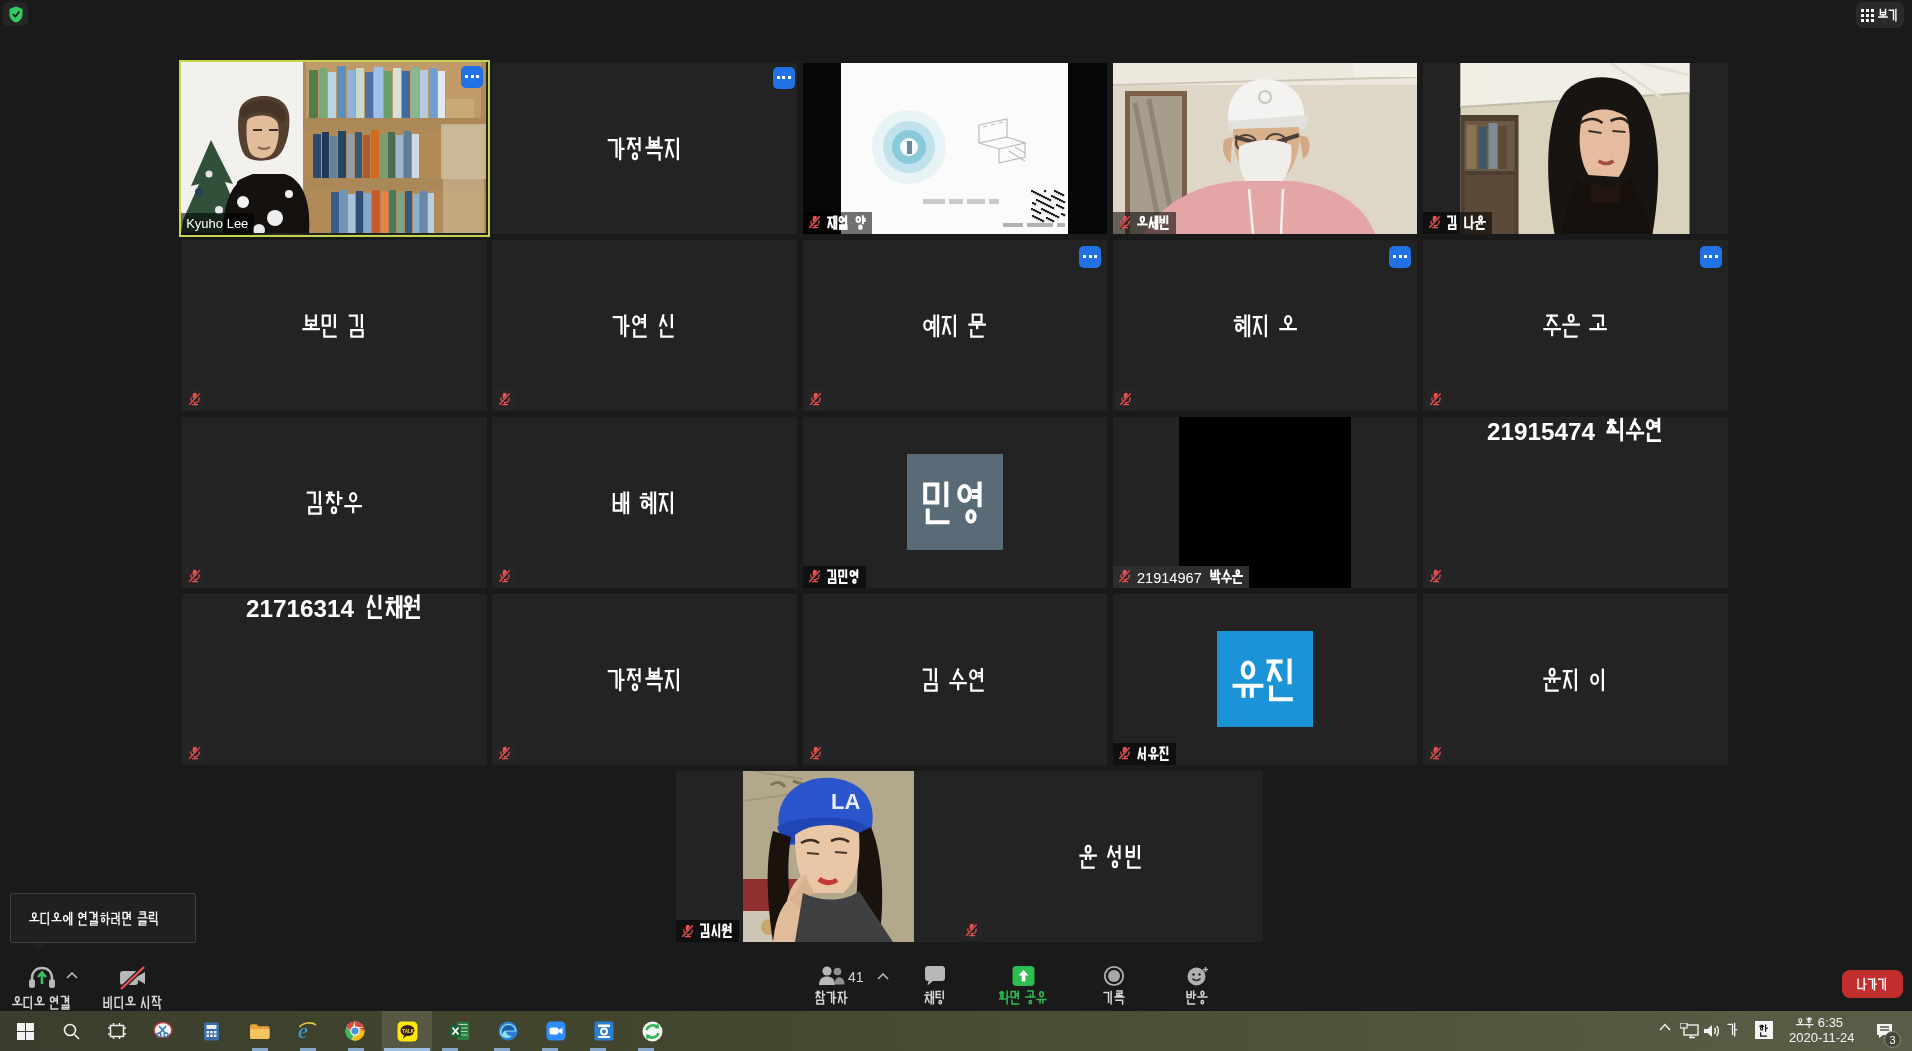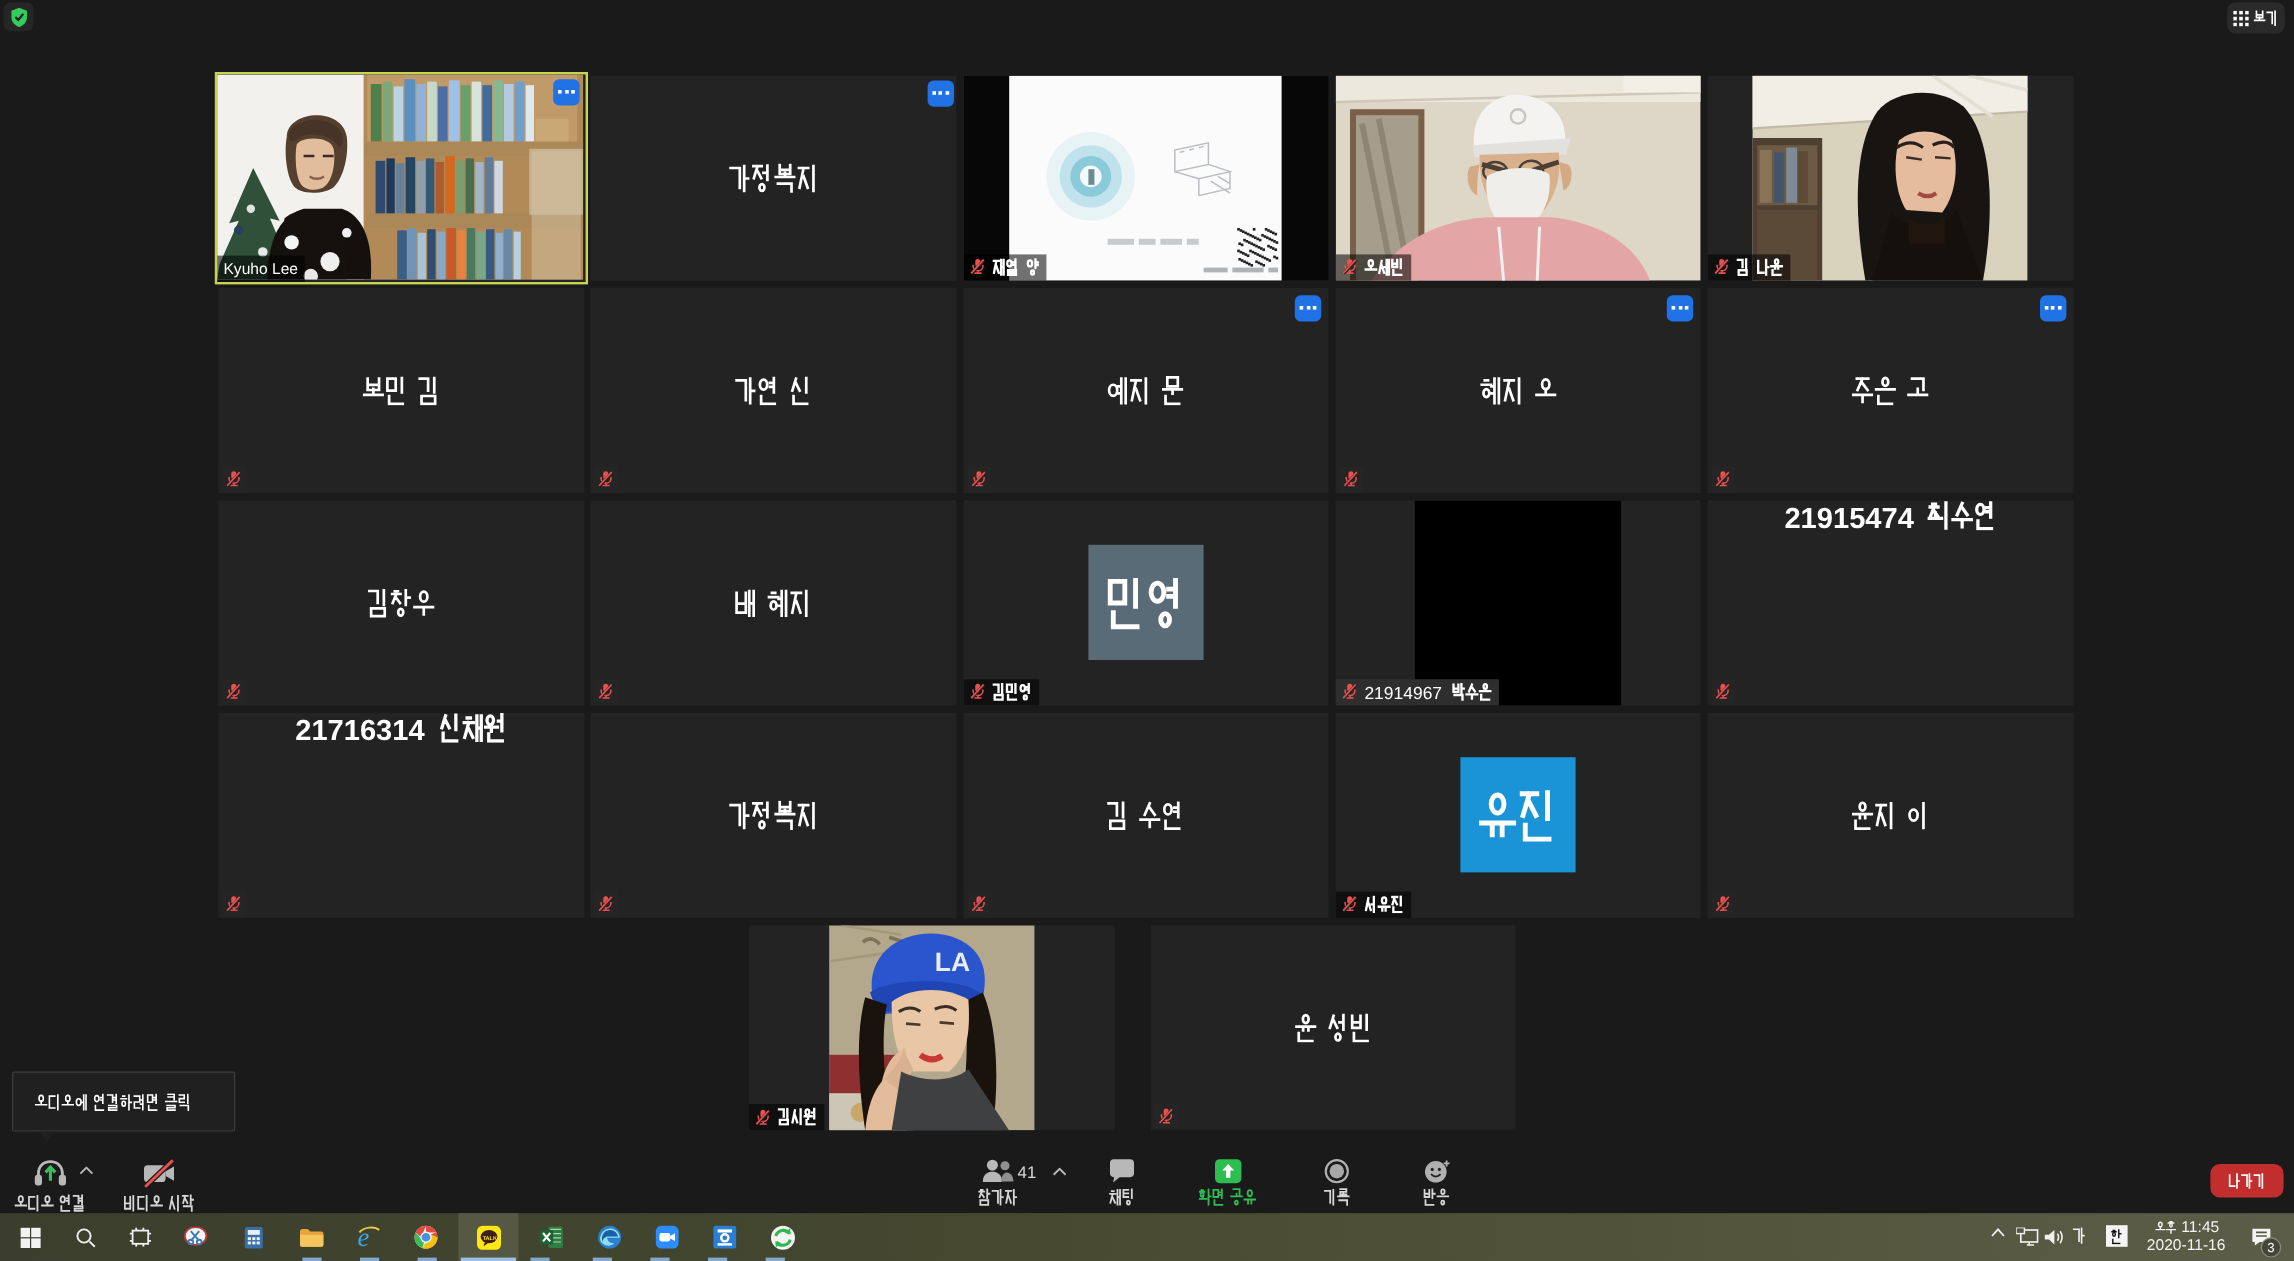--- a/index.html
+++ b/index.html
@@ -588,21 +588,21 @@
     <div style="position:absolute;left:3px;bottom:2px;background:rgba(40,40,40,0.5);padding:3px">
       <svg width="14" height="14" viewBox="0 0 14 14" style="display:block">
         <rect x="4.7" y="0.8" width="4.2" height="6.6" rx="2.1" fill="#e8514f"></rect>
         <path d="M2.9 5.6 v1.1 a4.1 3.9 0 0 0 8.2 0 v-1.1" stroke="#e8514f" stroke-width="1.3" fill="none"></path>
         <path d="M7 10.6 v1.4 M4 12.6 h6" stroke="#e8514f" stroke-width="1.3" fill="none"></path>
         <path d="M1.6 13.1 L12 1.7" stroke="#232323" stroke-width="2.6" fill="none"></path>
         <path d="M1.3 12.8 L11.7 1.4" stroke="#e8514f" stroke-width="1.4" fill="none"></path>
       </svg>
     </div>
   </div>
-<div class="tile" style="left:624px;top:771.0px;width:304.5px;height:171.0px">
+<div class="tile" style="left:676px;top:771.0px;width:304.5px;height:171.0px">
     <svg width="305" height="171" viewBox="0 0 305 171" style="display:block">
       <rect width="305" height="171" fill="#232323"></rect>
       <g transform="translate(67,0)">
         <rect width="171" height="171" fill="#b3a78c"></rect>
         <path d="M0 30 L70 20 M10 0 L60 8" stroke="#a39879" stroke-width="2"></path>
         <path d="M28 14 q8 -6 14 2 M50 10 l12 4" stroke="#7e7458" stroke-width="3" fill="none"></path>
         <rect x="0" y="108" width="64" height="34" fill="#8e3030"></rect>
         <rect x="0" y="140" width="70" height="31" fill="#cdc6b6"></rect>
         <circle cx="26" cy="156" r="8" fill="#c8a868"></circle>
         <path d="M36 58 C30 20 66 2 96 8 C124 14 134 34 128 60 L118 70 L44 74 Z" fill="#2a55cc"></path>
@@ -918,19 +918,19 @@
       <path d="M15.7 10.0L25.4 10.0M7.1 18.8L34.1 18.8M51.1 8.0L51.1 56.0M51.1 32.0L63.9 32.0M12.8 68.0L12.8 94.0M12.8 94.0L56.8 94.0" stroke="#111" stroke-width="9" fill="none" stroke-linecap="square"></path>
       <ellipse cx="20.6" cy="35.6" rx="8.6" ry="12.2" stroke="#111" stroke-width="9" fill="none"></ellipse>
     </svg>
   </div>
 <div style="position:absolute;left:1796px;top:1015px;display:flex;align-items:center;gap:4px">
     <svg width="17.8" height="12" viewBox="0 0 148.0 100" style="display:block;">
       <path d="M5.7 64.0L65.3 64.0M35.5 44.0L35.5 64.0M102.9 10.0L116.1 10.0M91.0 18.4L128.0 18.4M79.7 64.0L139.3 64.0M109.5 64.0L109.5 88.0" stroke="#f4f4f4" stroke-width="10" fill="none" stroke-linecap="square"></path>
       <ellipse cx="35.5" cy="29.0" rx="11.9" ry="16.7" stroke="#f4f4f4" stroke-width="10" fill="none"></ellipse>
       <ellipse cx="109.5" cy="34.3" rx="8.6" ry="12.2" stroke="#f4f4f4" stroke-width="10" fill="none"></ellipse>
     </svg>
-    <span style="color:#f4f4f4;font-size:13px">11:45</span>
-  </div>
-<div style="position:absolute;left:1789px;top:1030px;color:#f4f4f4;font-size:13px">2020-11-16</div>
+    <span style="color:#f4f4f4;font-size:13px">6:35</span>
+  </div>
+<div style="position:absolute;left:1789px;top:1030px;color:#f4f4f4;font-size:13px">2020-11-24</div>
 <svg width="22" height="18" viewBox="0 0 22 18" style="position:absolute;left:1875px;top:1023px">
     <path d="M2 1 H17 V12 H8 L4 15 V12 H2 Z" fill="#f4f4f4"></path>
     <path d="M5 4 H14 M5 7 H14" stroke="#565844" stroke-width="1.3"></path>
   </svg>
 <div style="position:absolute;left:1884px;top:1031px;width:17px;height:17px;border-radius:50%;background:#44463a;border:1px solid #8a8c7a;color:#fff;font-size:11px;display:flex;align-items:center;justify-content:center">3</div>
 </body></html>

